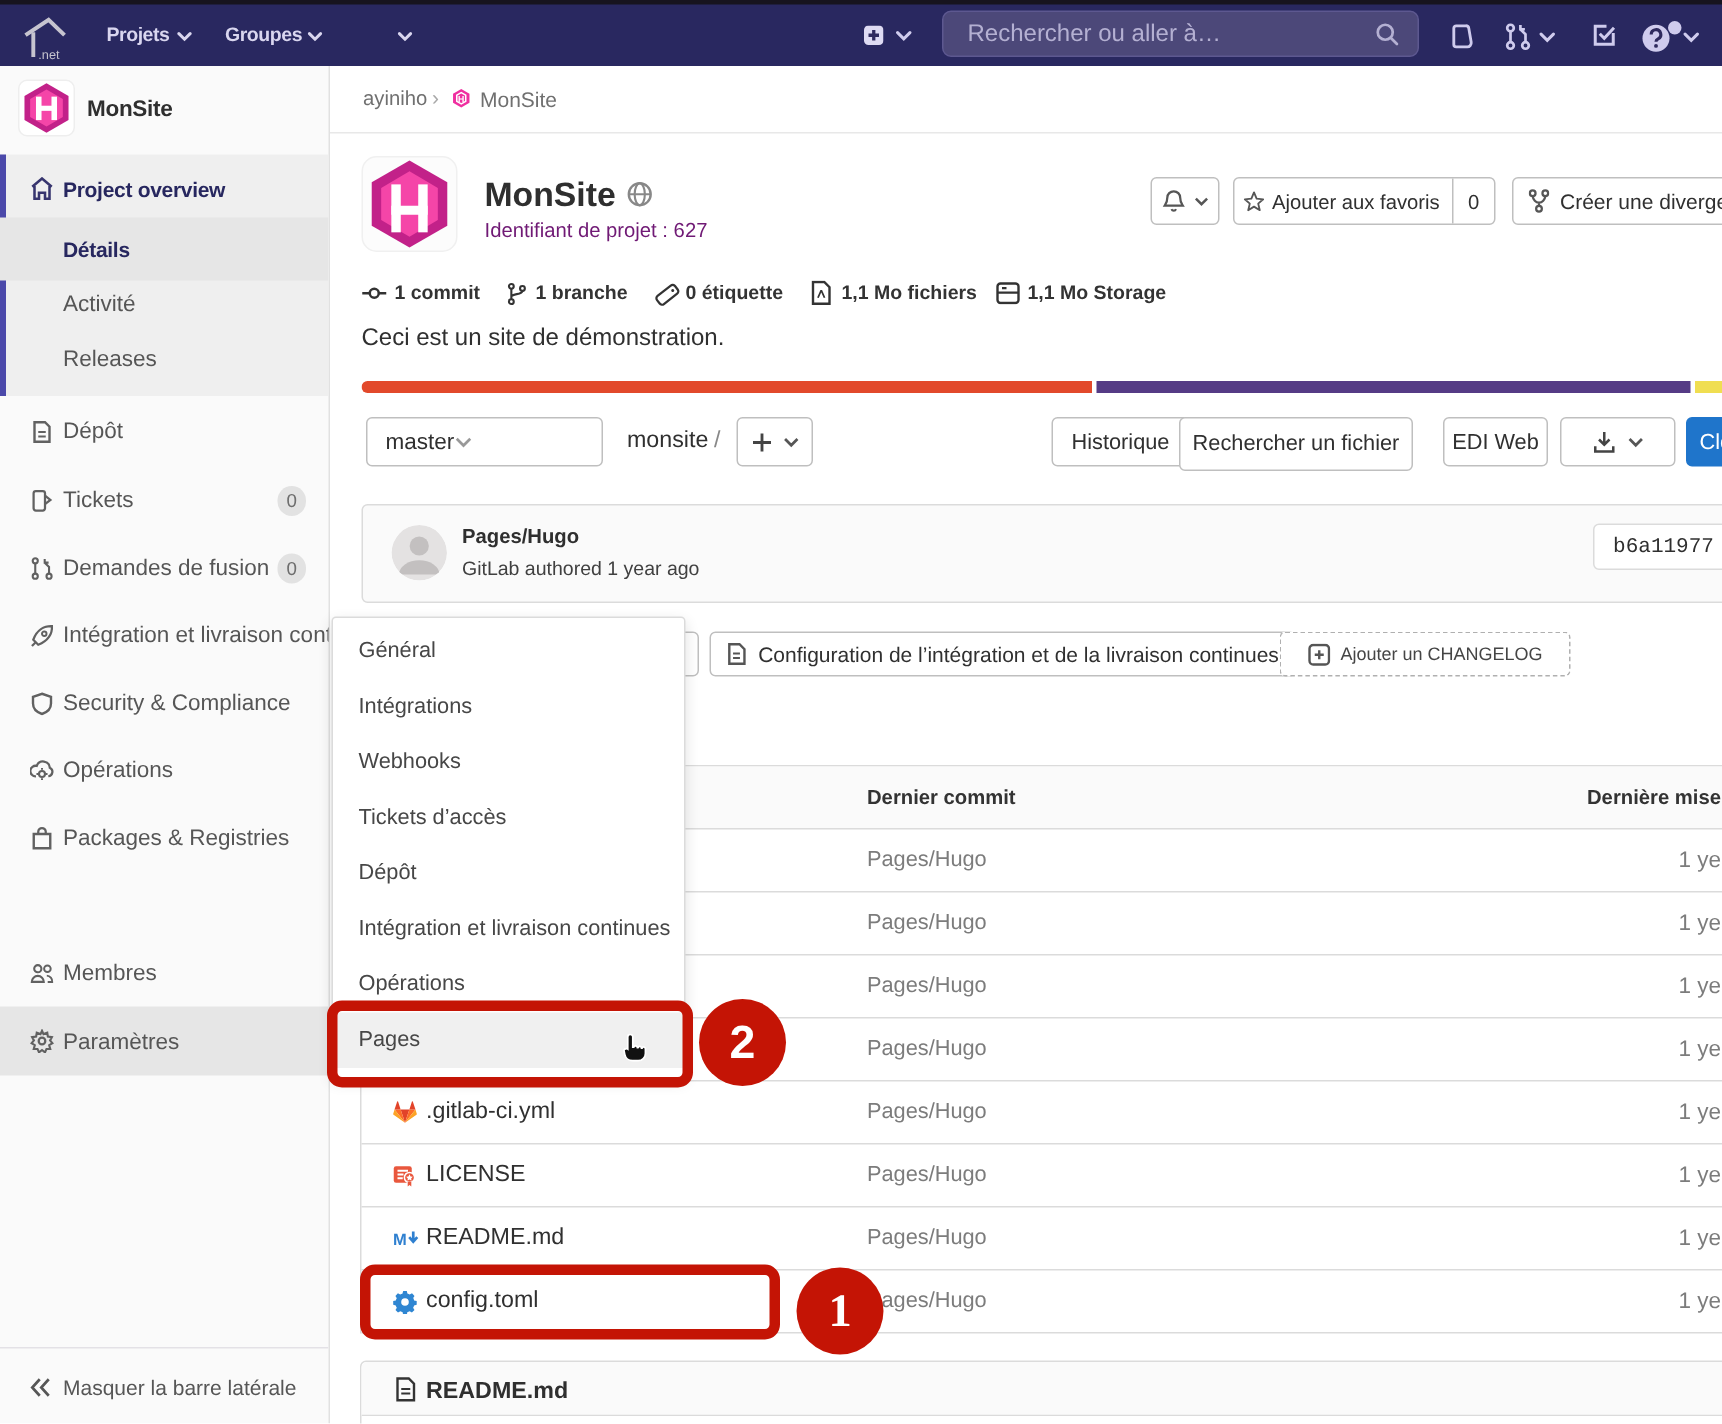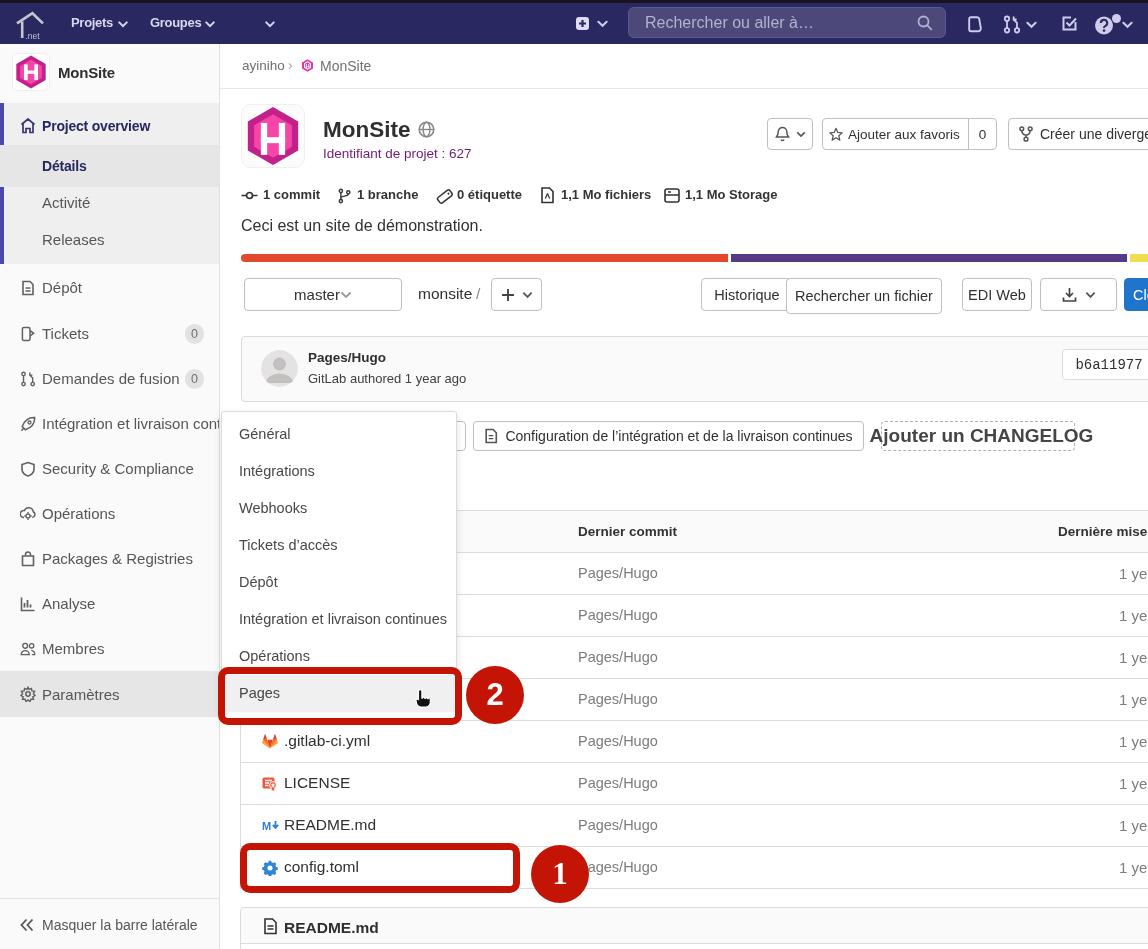--- a/index.html
+++ b/index.html
@@ -187,27 +187,20 @@
       </svg>
     <span class="lb">Opérations</span>
   </div>
   <div class="sb-item" style="top:492px;">
     <svg class="ic" viewBox="0 0 16 16">
         <path d="M2.5 5 h11 v9.5 h-11 z" fill="none" stroke="#616161" stroke-width="1.6"></path>
         <path d="M5.5 5 V3.5 a2.5 2.5 0 0 1 5 0 V5" fill="none" stroke="#616161" stroke-width="1.5"></path>
       </svg>
     <span class="lb">Packages &amp; Registries</span>
   </div>
-  <div class="sb-item" style="top:537px;">
-    <svg class="ic" viewBox="0 0 16 16">
-        <path d="M1.5 1.5 V14.5 H14.5" fill="none" stroke="#616161" stroke-width="1.6"></path>
-        <path d="M4.5 11.5 V7 M7.5 11.5 V4 M10.5 11.5 V8.5" stroke="#616161" stroke-width="1.8"></path>
-      </svg>
-    <span class="lb">Analyse</span>
-  </div>
   <div class="sb-item" style="top:582px;">
     <svg class="ic" viewBox="0 0 16 16">
         <circle cx="5.2" cy="4.8" r="2.4" fill="none" stroke="#616161" stroke-width="1.4"></circle>
         <path d="M1.2 13.6 a4 4 0 0 1 8 0 z" fill="none" stroke="#616161" stroke-width="1.4"></path>
         <circle cx="11.6" cy="4.8" r="2.2" fill="none" stroke="#616161" stroke-width="1.3"></circle>
         <path d="M11.2 9.4 a3.8 3.8 0 0 1 3.6 4.2 h-3" fill="none" stroke="#616161" stroke-width="1.3"></path>
       </svg>
     <span class="lb">Membres</span>
   </div>
   <div class="sb-item" style="top:627px; height:46px; background:#e6e6e6;">
@@ -312,21 +305,21 @@
   </div>
 
   <div class="abs" style="left:21px;top:173px;font-size:16px;color:#303030;">Ceci est un site de démonstration.</div>
 
   <div class="abs" style="left:21px;top:210px;width:990px;height:8px;border-radius:4px;overflow:hidden;">
     <div class="abs" style="left:0;top:0;width:487px;height:8px;background:#e2492b;"></div>
     <div class="abs" style="left:490px;top:0;width:396px;height:8px;background:#553b85;"></div>
     <div class="abs" style="left:889px;top:0;width:101px;height:8px;background:#f0de51;"></div>
   </div>
 
-  <div class="btn abs" style="left:24px;top:234px;width:158px;height:33px;justify-content:center;padding:0 12px;font-size:15px;">master
+  <div class="btn abs" style="left:24px;top:234px;width:158px;height:33px;justify-content:flex-start;padding:0 12px;font-size:15px;">master
     <svg width="12" height="8" viewBox="0 0 12 8">
         <path d="M1.5 1.5 L6 6 L10.5 1.5" stroke="#999" stroke-width="1.8" fill="none"></path>
       </svg>
   </div>
   <div class="abs" style="left:198px;top:241px;font-size:15.5px;color:#303030;">monsite</div>
   <div class="abs" style="left:256px;top:241px;font-size:15.5px;color:#888;">/</div>
   <div class="btn abs" style="left:271px;top:234px;width:51px;height:33px;gap:7px;">
     <svg width="14" height="14" viewBox="0 0 14 14">
         <path d="M7 1 V13 M1 7 H13" stroke="#444" stroke-width="1.9"></path>
       </svg>
@@ -359,21 +352,21 @@
     <div class="abs" style="left:820px;top:12px;width:94px;height:31px;background:#fff;border:1px solid #dbdbdb;border-radius:4px;font-family:'Liberation Mono',monospace;font-size:14px;color:#2f2f2f;display:flex;align-items:center;justify-content:center;">b6a11977</div>
   </div>
 
   <div class="btn abs" style="left:235px;top:377px;width:11px;height:30px;border-radius:0 4px 4px 0;"></div>
   <div class="btn abs" style="left:253px;top:377px;width:391px;height:30px;gap:7px;font-size:14px;">
     <svg width="14" height="16" viewBox="0 0 14 16">
         <path d="M2.2 1.5 h6.8 l3.3 3.3 v9.7 h-10.1 z" fill="none" stroke="#555" stroke-width="1.6"></path>
         <path d="M4.7 7.6 h4.6 M4.7 10.6 h4.6" stroke="#555" stroke-width="1.3"></path>
       </svg>
     Configuration de l’intégration et de la livraison continues</div>
-  <div class="btn btn-dash abs" style="left:661px;top:377px;width:194px;height:30px;gap:7px;font-size:19px;font-weight:bold;">
+  <div class="btn btn-dash abs" style="left:633px;top:377px;width:194px;height:30px;gap:7px;font-size:12px;">
     <svg width="15" height="15" viewBox="0 0 15 15">
         <rect x="1" y="1" width="13" height="13" rx="2.5" fill="none" stroke="#555" stroke-width="1.6"></rect>
         <path d="M7.5 4.5 V10.5 M4.5 7.5 H10.5" stroke="#555" stroke-width="1.6"></path>
       </svg>
     Ajouter un CHANGELOG</div>
 
   <div class="abs" style="left:20px;top:466px;width:1010px;height:379px;border:1px solid #dbdbdb;border-bottom:none;">
     <div class="abs" style="left:0;top:0;width:1009px;height:42px;background:#fafafa;border-bottom:1px solid #dbdbdb;">
       <span class="abs" style="left:337px;top:13px;font-size:13.5px;font-weight:700;color:#333;">Dernier commit</span>
       <span class="abs" style="left:817px;top:13px;font-size:13.5px;font-weight:700;color:#333;">Dernière mise à jour</span>

